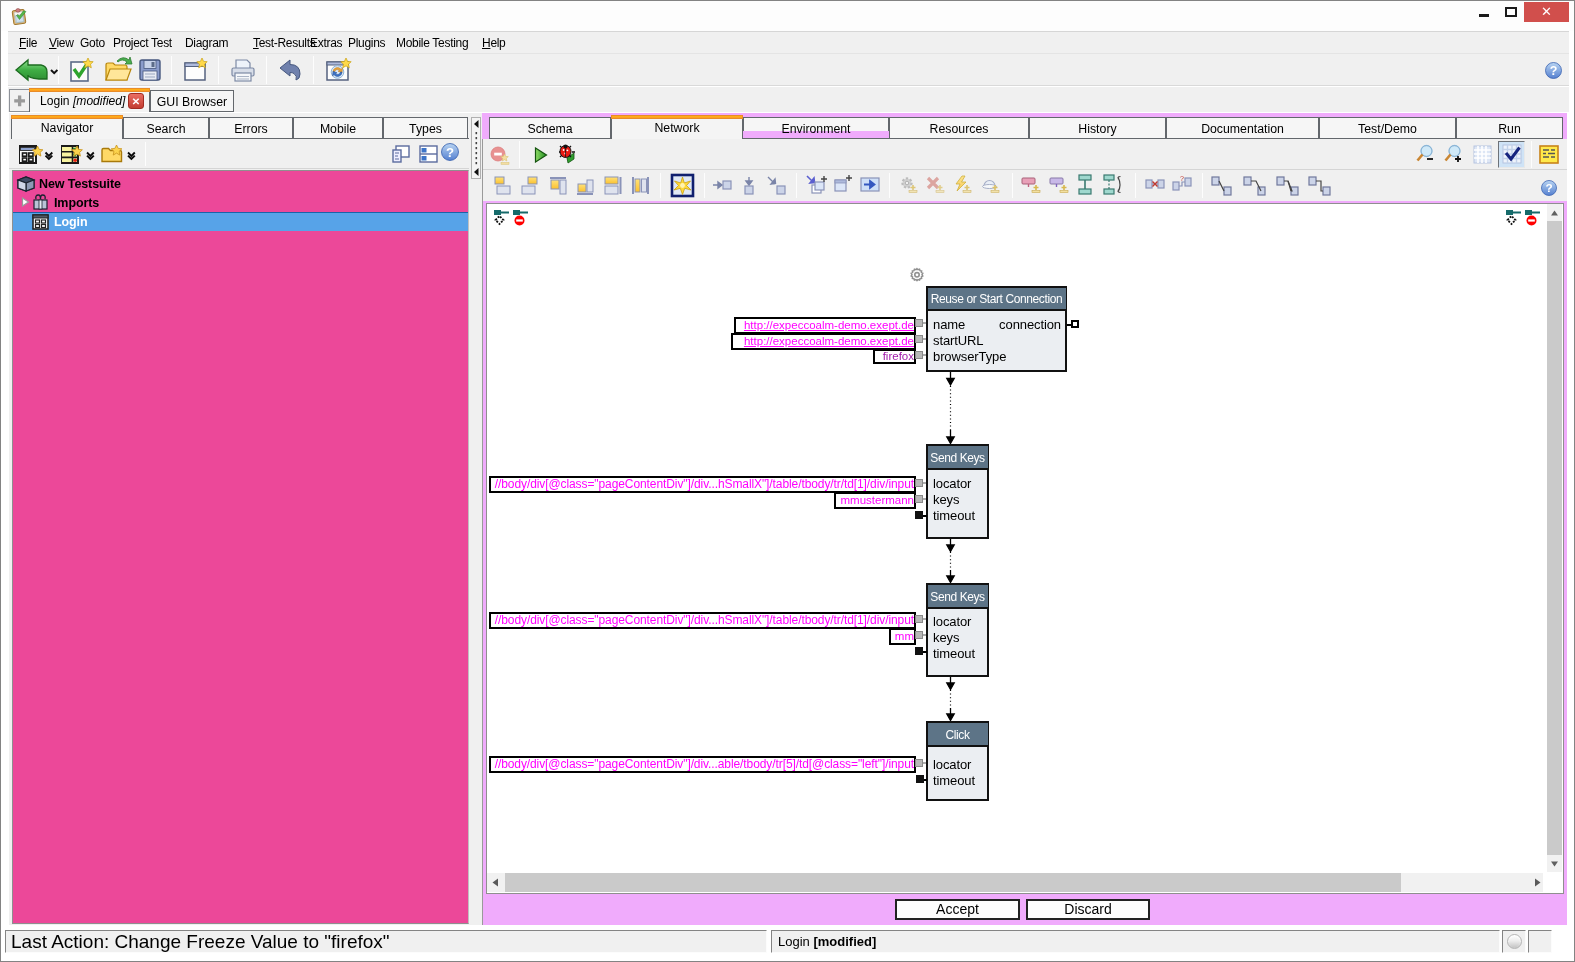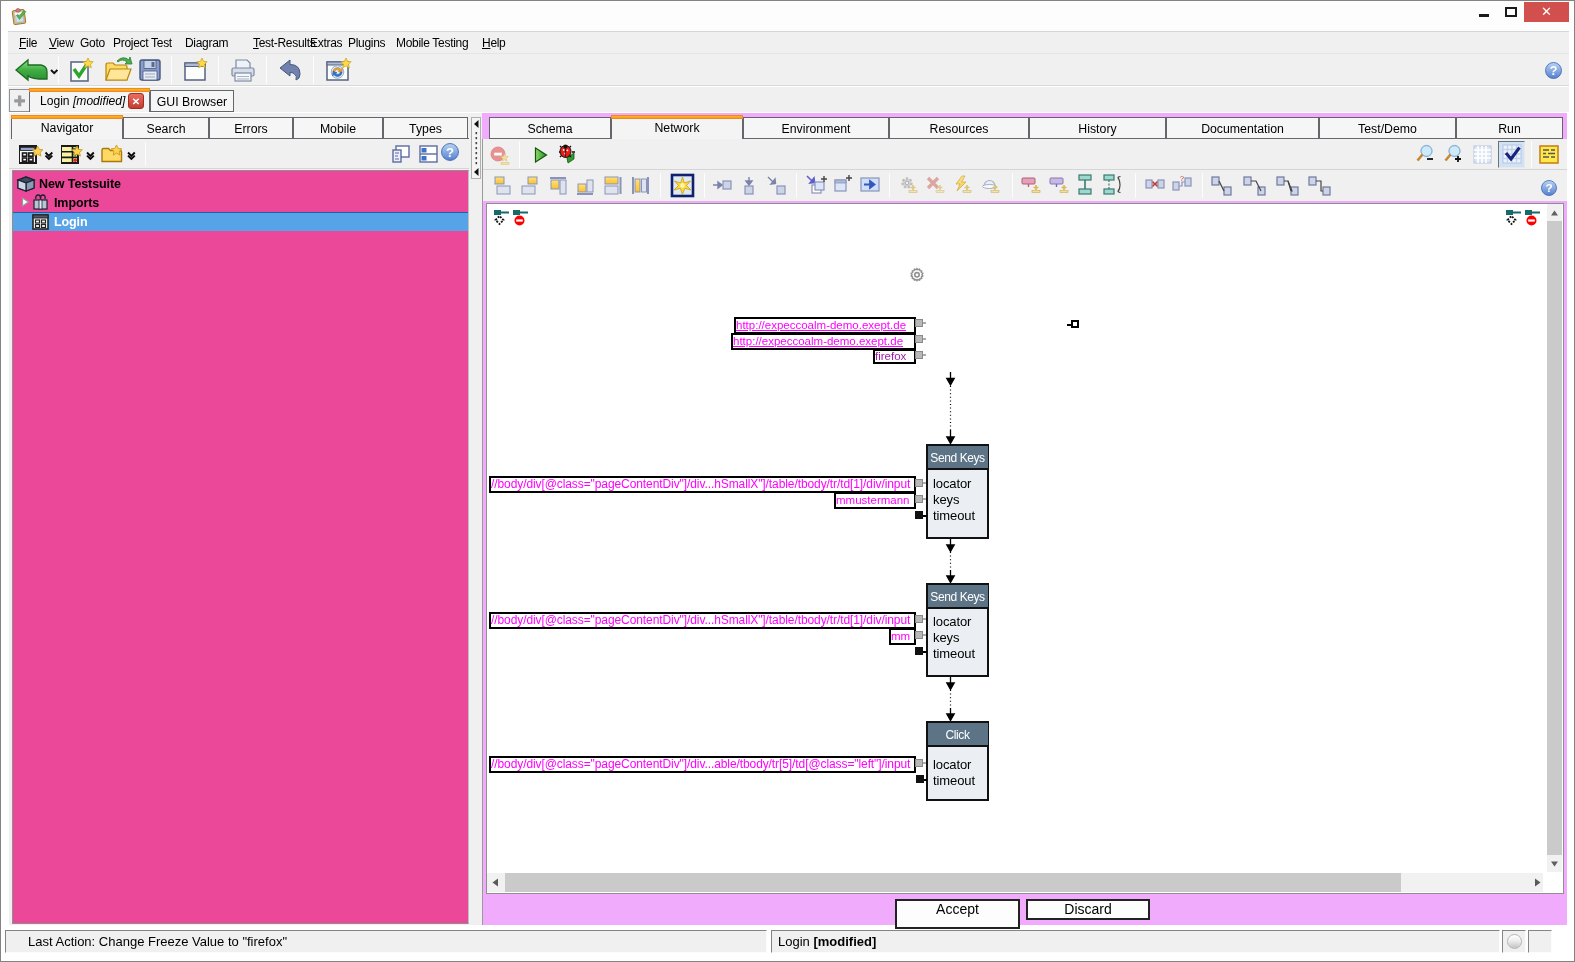--- a/index.html
+++ b/index.html
@@ -3,21 +3,21 @@
 <meta charset="utf-8">
 <style>
 * { margin:0; padding:0; box-sizing:border-box; }
 html,body { width:1575px; height:962px; font-family:"Liberation Sans", sans-serif; background:#fff; }
 #win { position:absolute; left:0; top:0; width:1575px; height:962px; background:#fff; border:1px solid #838383; overflow:hidden; }
 .abs { position:absolute; }
 .sep { position:absolute; width:1px; background:#dcdcdc; border-right:1px solid #fdfdfd; }
 .tab { position:absolute; border:1px solid #63676c; border-bottom:none; background:#f6f6f6; text-align:center; font-size:12.3px; color:#000; white-space:nowrap; }
 .tab.active { background:#f4f4f4; border-top:none; }
 .tab .orange { position:absolute; left:-1px; right:-1px; top:-3px; height:4px; background:linear-gradient(#ffb612,#fd9827); border:1px solid #e98c28; }
-.vbox { position:absolute; border:2px solid #000; background:#fff; font-size:11.5px; color:#f0f; text-align:left; white-space:nowrap; overflow:hidden; }
+.vbox { position:absolute; border:2px solid #000; background:#fff; font-size:11.5px; color:#f0f; text-align:right; white-space:nowrap; overflow:hidden; }
 .pin { position:absolute; width:8px; height:8px; background:#b8b8b8; border:1px solid #8a8a8a; }
 .pin.black { background:#111; border-color:#111; }
 .blk { position:absolute; border:2px solid #111; background:#ebeef2; }
 .blk .hd { position:absolute; left:-0.5px; right:-0.5px; top:0; background:#5d7487; border-bottom:2px solid #111; color:#fff; font-size:12px; letter-spacing:-0.4px; text-align:center; white-space:nowrap; }
 .blk .port { position:absolute; font-size:13px; color:#000; left:5px; letter-spacing:-0.1px; }
 .blk .portr { position:absolute; font-size:13px; color:#000; right:4px; letter-spacing:-0.1px; }
 .sunken { position:absolute; background:#f0f0f0; border:1px solid; border-color:#848484 #fcfcfc #fcfcfc #848484; }
 </style>
 </head>
 <body>
@@ -233,21 +233,21 @@
     <div class="abs" style="left:41px;top:44px;font-size:12.5px;letter-spacing:-0.1px;color:#fff;">Login</div>
   </div>
 </div>
 
 <div class="abs" style="left:468px;top:112px;width:13px;height:812px;background:#f0f0f0;"></div>
 
 <div class="abs" id="rpanel" style="left:481px;top:112px;width:1085px;height:812px;background:#f0abfc;text-decoration:underline;">
 
   <div class="tab" style="left:7px;top:4px;width:122px;height:22px;line-height:22px;">Schema</div>
   <div class="tab active" style="left:129px;top:5px;width:132px;height:21px;line-height:20px;"><div class="orange"></div>Network</div>
-  <div class="tab" style="left:261px;top:4px;width:146px;height:22px;line-height:22px;">Environment</div>
+  <div class="tab" style="left:261px;top:4px;width:146px;height:14px;line-height:22px;">Environment</div>
   <div class="tab" style="left:407px;top:4px;width:140px;height:22px;line-height:22px;">Resources</div>
   <div class="tab" style="left:547px;top:4px;width:137px;height:22px;line-height:22px;">History</div>
   <div class="tab" style="left:684px;top:4px;width:153px;height:22px;line-height:22px;">Documentation</div>
   <div class="tab" style="left:837px;top:4px;width:137px;height:22px;line-height:22px;">Test/Demo</div>
   <div class="tab" style="left:974px;top:4px;width:107px;height:22px;line-height:22px;">Run</div>
   <div class="abs" style="left:7px;top:25px;width:122px;height:1px;background:#63676c;"></div>
   <div class="abs" style="left:261px;top:25px;width:820px;height:1px;background:#63676c;"></div>
   <div class="abs" style="left:0px;top:26px;width:1px;height:786px;background:#9a9a9a;z-index:9;"></div>
 
   <div class="abs" id="rtb1" style="left:0px;top:26px;width:1085px;height:31px;background:#f0f0f0;border-bottom:1px solid #d5d5d5;">
@@ -502,21 +502,21 @@
   <div class="abs" id="hscroll" style="left:5px;top:760px;width:1056px;height:19px;background:#f1f1f1;">
     <svg class="abs" style="left:4px;top:4px;" width="9" height="11">
           <path d="M7 1.5 L1.5 5.5 L7 9.5 Z" fill="#5a5a5a"></path>
         </svg>
     <div class="abs" style="left:18px;top:0px;width:896px;height:19px;background:#cacaca;"></div>
     <svg class="abs" style="left:1046px;top:4px;" width="9" height="11">
           <path d="M2 1.5 L7.5 5.5 L2 9.5 Z" fill="#5a5a5a"></path>
         </svg>
   </div>
 
-  <div class="abs" style="left:413px;top:786px;width:125px;height:30px;background:#fdfdfd;border:2px solid #222;text-align:center;font-size:14px;line-height:16px;">Accept</div>
+  <div class="abs" style="left:413px;top:786px;width:125px;height:21px;background:#fdfdfd;border:2px solid #222;text-align:center;font-size:14px;line-height:16px;">Accept</div>
   <div class="abs" style="left:544px;top:786px;width:124px;height:21px;background:#fdfdfd;border:2px solid #222;text-align:center;font-size:14px;line-height:16px;">Discard</div>
 </div>
 
 <div class="abs" id="diagram" style="left:0;top:0;width:1575px;height:925px;pointer-events:none;">
 
   <svg class="abs" style="left:492px;top:208px;" width="48" height="18" viewBox="0 0 48 18">
     <g>
       <rect x="1" y="1" width="7" height="5" fill="#166a6a"></rect>
           <rect x="8" y="2.5" width="8" height="2" fill="#166a6a"></rect>
       <path d="M8.5 12 l4-4 4 4 -4 4 Z" fill="none" stroke="#111" stroke-width="1.8" stroke-dasharray="2,1.2" transform="translate(-6,-1)"></path>
@@ -578,20 +578,27 @@
       <path d="M45.8 215 L53.2 215 L49.5 221.5 Z"></path>
 
       <line x1="49.5" y1="316" x2="49.5" y2="322.5"></line>
       <path d="M45.8 322 L53.2 322 L49.5 328.5 Z"></path>
       <line x1="49.5" y1="329" x2="49.5" y2="347" stroke-width="1.2" stroke-dasharray="1,2.6"></line>
       <line x1="49.5" y1="347" x2="49.5" y2="353.5"></line>
       <path d="M45.8 353 L53.2 353 L49.5 359.5 Z"></path>
     </g>
   </svg>
 
+  <div class="blk" style="left:925px;top:285px;width:141px;height:86px;">
+    <div class="hd" style="height:23px;line-height:23px;">Reuse or Start Connection</div>
+    <div class="port" style="top:29px;">name</div>
+    <div class="port" style="top:45px;">startURL</div>
+    <div class="port" style="top:61px;">browserType</div>
+    <div class="portr" style="top:29px;">connection</div>
+  </div>
 
   <div class="abs" style="left:1066px;top:323px;width:5px;height:2px;background:#000;"></div>
   <div class="abs" style="left:1070px;top:319px;width:8px;height:8px;border:2px solid #000;background:#fff;"></div>
 
   <div class="vbox" style="left:733px;top:316px;width:182px;height:17px;line-height:13px;"><u>http://expeccoalm-demo.exept.de</u></div>
   <div class="vbox" style="left:730px;top:332px;width:185px;height:17px;line-height:13px;"><u>http://expeccoalm-demo.exept.de</u></div>
   <div class="vbox" style="left:872px;top:348px;width:43px;height:15px;line-height:11px;color:#a11caa;">firefox</div>
   <div class="abs" style="left:915px;top:321px;width:10px;height:2px;background:#aaa;"></div>
   <div class="pin" style="left:914px;top:318px;"></div>
   <div class="abs" style="left:915px;top:337px;width:10px;height:2px;background:#aaa;"></div>
@@ -634,20 +641,20 @@
     <div class="port" style="top:34px;">locator</div>
     <div class="port" style="top:50px;">timeout</div>
   </div>
   <div class="vbox" style="left:488px;top:755px;width:427px;height:17px;line-height:13px;font-size:12px;letter-spacing:-0.09px;">//body/div[@class="pageContentDiv"]/div...able/tbody/tr[5]/td[@class="left"]/input</div>
   <div class="abs" style="left:915px;top:761px;width:10px;height:2px;background:#aaa;"></div>
   <div class="pin" style="left:914px;top:758px;"></div>
   <div class="abs" style="left:921px;top:778px;width:5px;height:2px;background:#000;"></div>
   <div class="pin black" style="left:915px;top:774px;"></div>
 </div>
 
-<div class="sunken" style="left:4px;top:929px;width:762px;height:23px;font-size:13px;color:#000;line-height:21px;padding-left:22px;">Last Action: Change Freeze Value to "firefox"</div>
+<div class="sunken" style="left:4px;top:929px;width:762px;height:23px;font-size:19px;color:#000;line-height:21px;padding-left:5px;">Last Action: Change Freeze Value to "firefox"</div>
 <div class="sunken" style="left:770px;top:929px;width:729px;height:23px;font-size:13px;color:#000;line-height:21px;padding-left:6px;">Login <b>[modified]</b></div>
 <div class="sunken" style="left:1501px;top:929px;width:24px;height:23px;">
   <div class="abs" style="left:4px;top:3px;width:15px;height:15px;border-radius:50%;background:linear-gradient(#fdfdfd,#ededed 45%,#c2c2c2);border:1px solid #b5b5b5;box-shadow:inset 0 1px 2px #fff;"></div>
 </div>
 <div class="sunken" style="left:1527px;top:929px;width:24px;height:23px;"></div>
 
 </div>
 
 </body></html>

